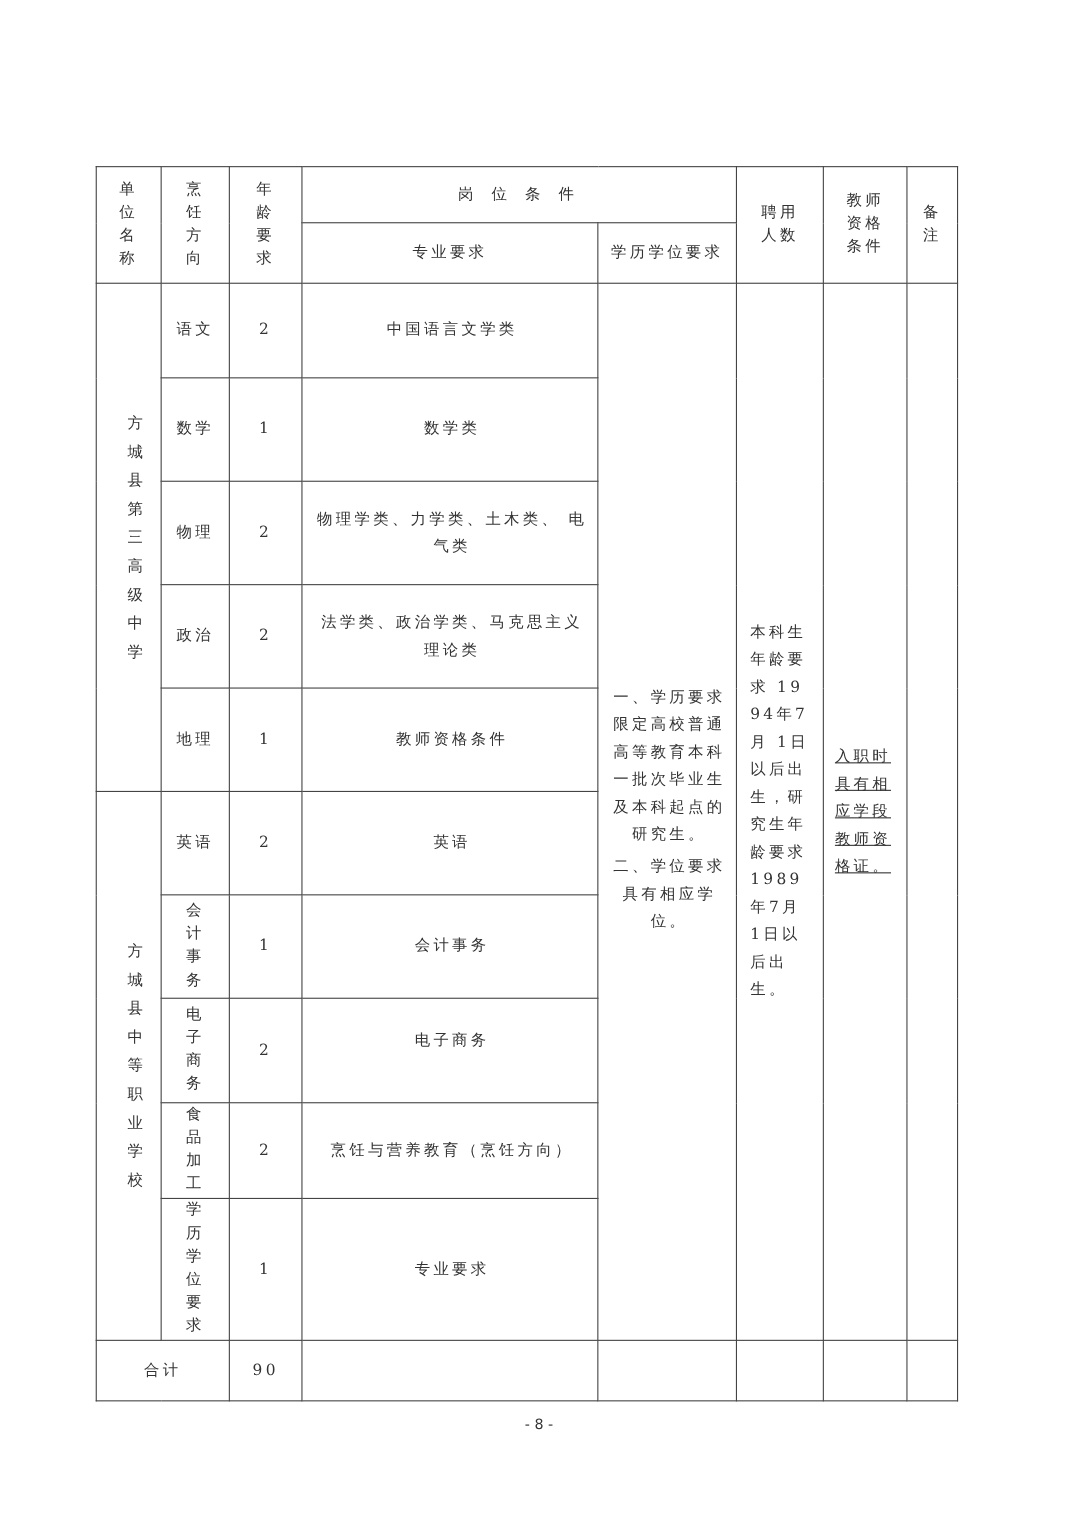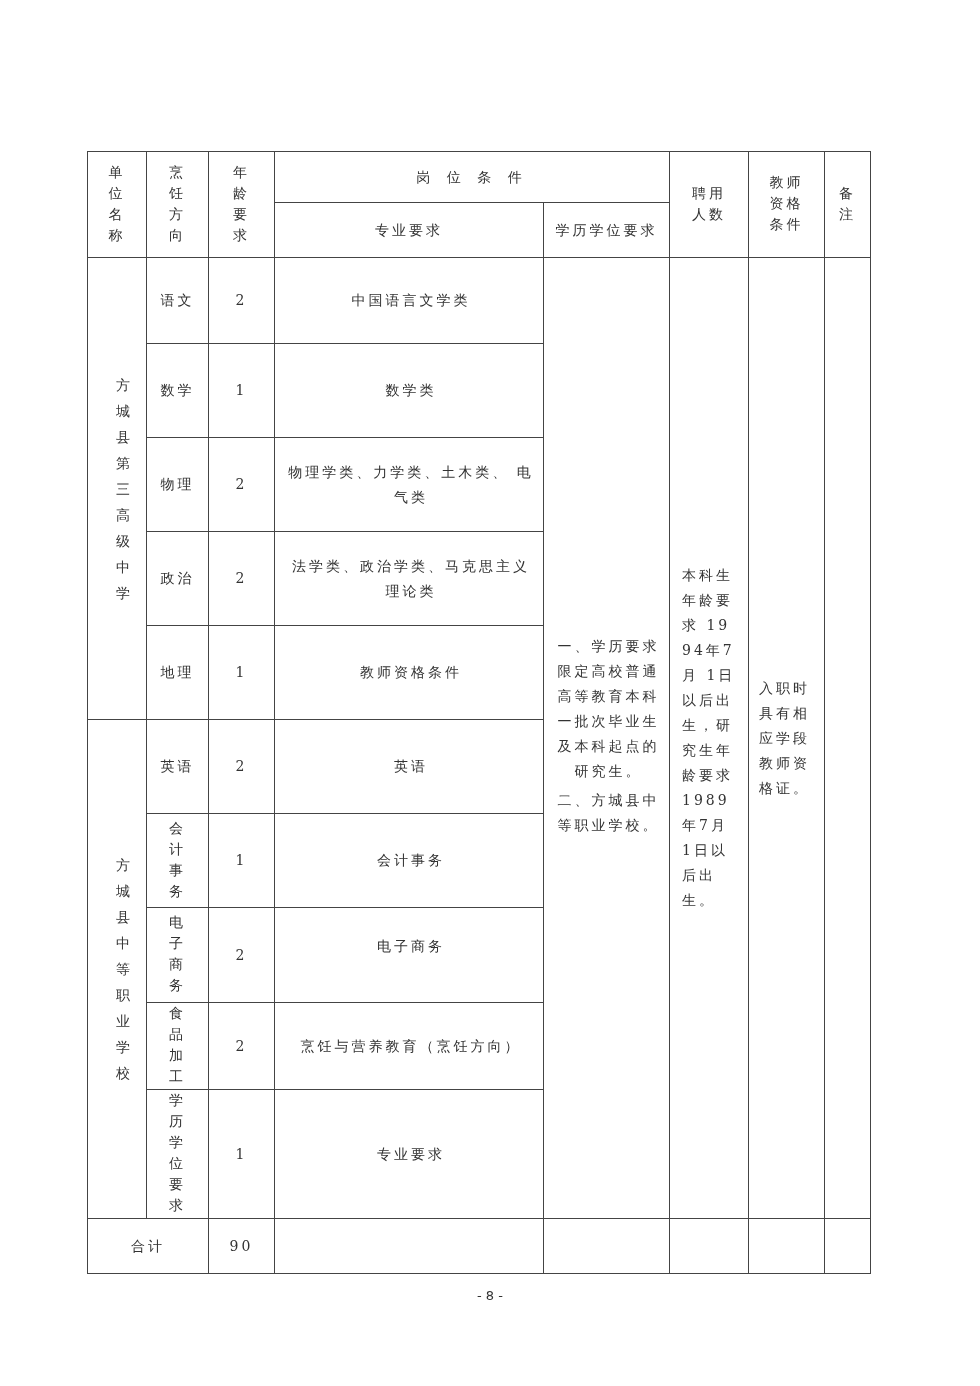--- a/index.html
+++ b/index.html
@@ -8,21 +8,21 @@
   table.grid { position: absolute; left: 87px; top: 151px; border-collapse: collapse; table-layout: fixed; width: 783px; }
   table.grid td { border: 1px solid #444; padding: 0; font-size: 14px; letter-spacing: 3px; line-height: 25px; vertical-align: middle; }
   .c { text-align: center; }
   .l { text-align: center; padding-left: 12px !important; padding-right: 8px !important; }
   .vtext { display: inline-block; width: 34px; text-align: right; word-break: break-all; letter-spacing: 4px; line-height: 26px; }
   .narrow { display: inline-block; width: 30px; word-break: break-all; line-height: 21px; letter-spacing: 3px; }
   .head-cell { font-size: 14px; line-height: 25px; }
   .longtext { text-align: left; padding: 0 6px 0 10px !important; font-size: 15px; line-height: 24.5px; letter-spacing: 3px; }
   .longtext p { margin: 0 0 4px 0; text-align: center; }
   .agetext { padding: 0 8px 0 12px !important; font-size: 15.5px; line-height: 24.5px; letter-spacing: 3px; word-break: break-all; }
-  .qualtext { padding: 0 6px 0 10px !important; font-size: 15.5px; line-height: 24.5px; letter-spacing: 3px; }
+  .qualtext { padding: 0 6px 0 10px !important; font-size: 15.5px; line-height: 24.5px; letter-spacing: 3px; text-decoration: underline; }
   .page-num { position: absolute; top: 1288px; left: 0; width: 980px; text-align: center; font-family: "DejaVu Sans", sans-serif; font-size: 13px; color: #333; }
 </style>
 </head>
 <body>
 
 <div class="page">
   <table class="grid">
     <colgroup>
       <col style="width:59px">
       <col style="width:62px">
@@ -48,21 +48,21 @@
       <td class="c head-cell">学历学位要求</td>
     </tr>
 
     <tr style="height:86px">
       <td rowspan="5" class="c"><span class="vtext">方城县第三高级中学</span></td>
       <td class="c">语文</td>
       <td class="c">2</td>
       <td class="l">中国语言文学类</td>
       <td rowspan="10" class="longtext">
         <p>一、学历要求限定高校普通高等教育本科一批次毕业生及本科起点的研究生。</p>
-        <p>二、方城县中等职业学校。</p>
+        <p>二、学位要求具有相应学位。</p>
       </td>
       <td rowspan="10" class="agetext">本科生年龄要求 1994年7月 1日以后出生，研究生年龄要求 1989年7月 1日以后出生。</td>
       <td rowspan="10" class="qualtext">入职时具有相应学段教师资格证。</td>
       <td rowspan="10"></td>
     </tr>
     <tr style="height:94px">
       <td class="c">数学</td>
       <td class="c">1</td>
       <td class="l">数学类</td>
     </tr>

